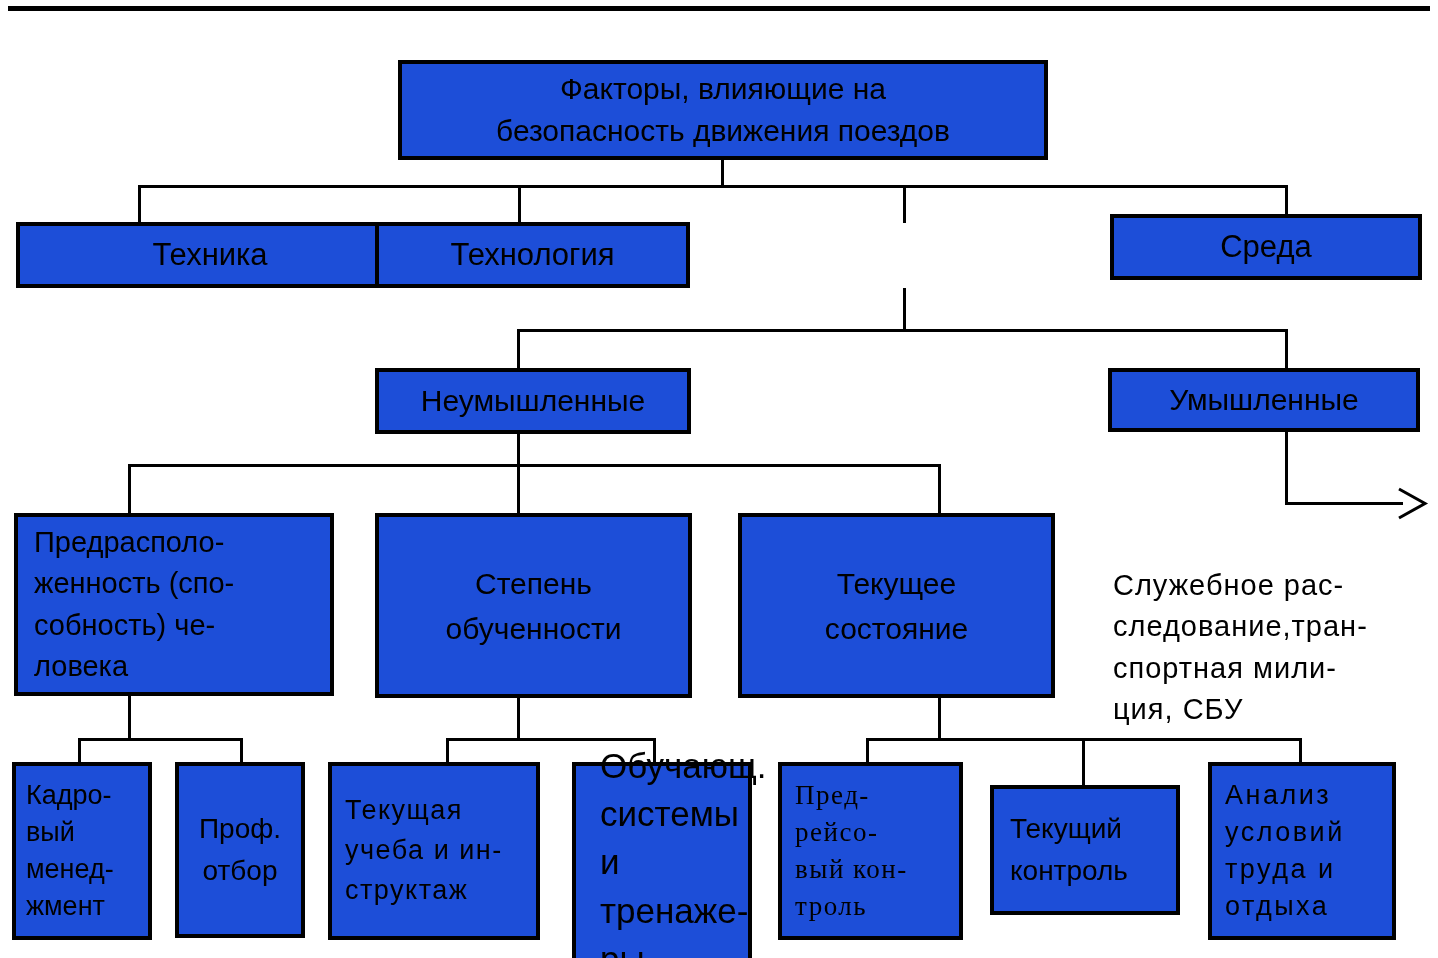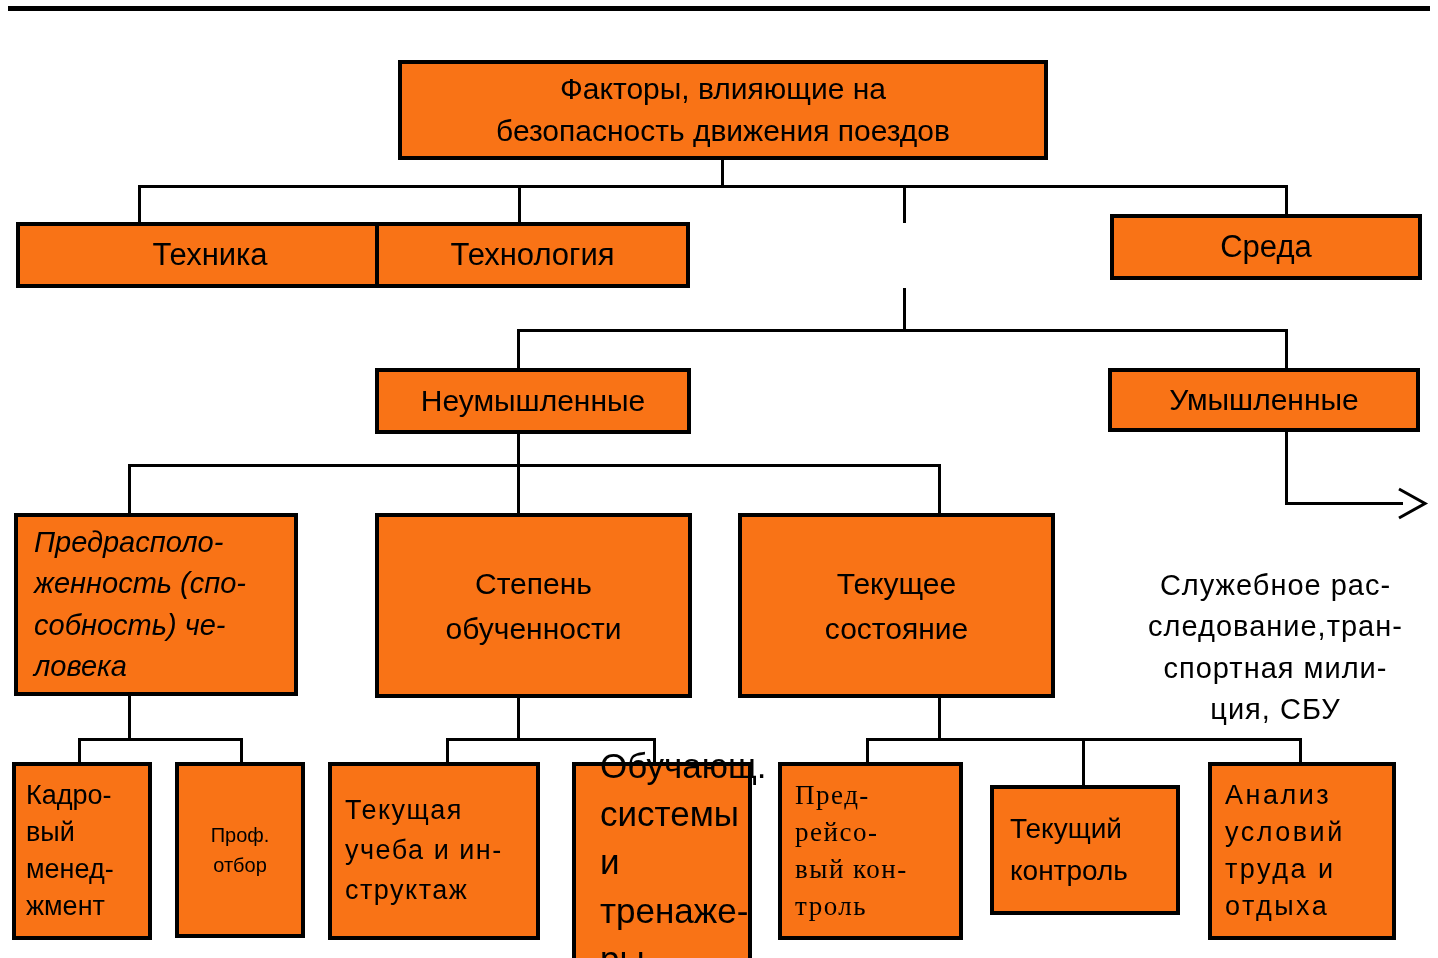--- a/index.html
+++ b/index.html
@@ -15,36 +15,36 @@
     background: #ffffff;
     overflow: hidden;
   }
   .line {
     position: absolute;
     background: #000;
   }
   .box {
     position: absolute;
     border: 4px solid #000;
-    background: #f97316;
+    background: #1d4ed8;
     display: flex;
     align-items: center;
     justify-content: center;
     text-align: center;
     white-space: pre-line;
     line-height: 1.4;
   }
   .box.left {
     justify-content: flex-start;
     text-align: left;
   }
   .freetext {
     position: absolute;
     white-space: pre-line;
-    text-align: center;
+    text-align: left;
   }
   .label { white-space: pre-line; }
   .ls1 { letter-spacing: 1.5px; }
   .ls2 { letter-spacing: 2.5px; }
 </style>
 </head>
 <body>
 
 <div class="canvas">
 
@@ -89,21 +89,21 @@
   <div class="line" style="left:128px;top:465px;width:3px;height:48px;"></div>
   <div class="line" style="left:517px;top:465px;width:3px;height:48px;"></div>
   <div class="line" style="left:938px;top:465px;width:3px;height:48px;"></div>
 
   <div class="line" style="left:1285px;top:432px;width:3px;height:73px;"></div>
   <div class="line" style="left:1285px;top:502px;width:118px;height:3px;"></div>
   <svg width="36" height="38" style="position:absolute;left:1394px;top:485px;">
     <polyline points="5,4 31,18.5 5,33" fill="none" stroke="#000" stroke-width="3"></polyline>
   </svg>
 
-  <div class="box left" style="left:14px;top:513px;width:284px;height:183px;font-size:29px;padding-left:16px;line-height:1.42;font-style:italic;">
+  <div class="box left" style="left:14px;top:513px;width:320px;height:183px;font-size:29px;padding-left:16px;line-height:1.42;">
     <span class="label">Предрасполо-
 женность (спо-
 собность) че-
 ловека</span>
   </div>
   <div class="box" style="left:375px;top:513px;width:317px;height:185px;font-size:30px;line-height:1.5;">
     <span class="label">Степень
 обученности</span>
   </div>
   <div class="box" style="left:738px;top:513px;width:317px;height:185px;font-size:30px;line-height:1.5;">
@@ -133,21 +133,21 @@
   <div class="line" style="left:866px;top:739px;width:3px;height:24px;"></div>
   <div class="line" style="left:1082px;top:739px;width:3px;height:47px;"></div>
   <div class="line" style="left:1299px;top:739px;width:3px;height:24px;"></div>
 
   <div class="box left" style="left:12px;top:762px;width:140px;height:178px;font-size:27px;padding-left:10px;line-height:1.38;">
     <span class="label">Кадро-
 вый
 менед-
 жмент</span>
   </div>
-  <div class="box" style="left:175px;top:762px;width:130px;height:176px;font-size:20px;line-height:1.5;">
+  <div class="box" style="left:175px;top:762px;width:130px;height:176px;font-size:28px;line-height:1.5;">
     <span class="label">Проф.
 отбор</span>
   </div>
   <div class="box left ls1" style="left:328px;top:762px;width:212px;height:178px;font-size:27px;padding-left:13px;line-height:1.48;">
     <span class="label">Текущая
 учеба и ин-
 структаж</span>
   </div>
   <div class="box left" style="left:572px;top:762px;width:180px;height:201px;font-size:35px;padding-left:24px;line-height:1.38;">
     <span class="label">Обучающ.

